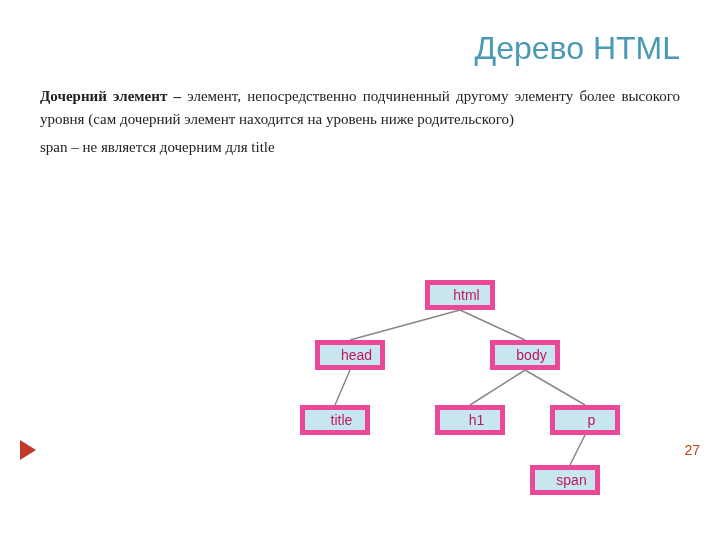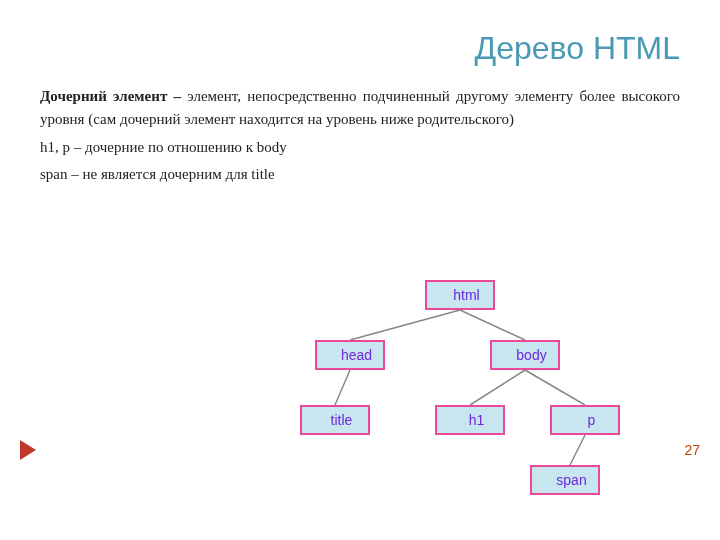--- a/index.html
+++ b/index.html
@@ -53,28 +53,28 @@
     }
     .tree-svg {
       position: absolute;
       top: 0; left: 0;
       width: 100%;
       height: 100%;
     }
     .tree-node {
       position: absolute;
       background: #c8e6f0;
-      border: 2px solid #ec4899;
+      border: 5px solid #ec4899;
       width: 70px;
       height: 30px;
       display: flex;
       align-items: center;
       justify-content: center;
       font-size: 14px;
-      color: #6d28d9;
+      color: #be185d;
       padding-left: 13px;
     }
     
     .page-num {
       position: absolute;
       bottom: 14px;
       right: 20px;
       font-size: 14px;
       color: #c2410c;
     }
@@ -95,21 +95,20 @@
 
 <div class="slide">
 
   <div class="title">Дерево HTML</div>
 
   <div class="content">
     <p>
       <span class="bold">Дочерний элемент –</span>
       <span> элемент, непосредственно подчиненный другому элементу более высокого уровня (сам дочерний элемент находится на уровень ниже родительского)</span>
     </p>
-    <p class="example-text">h1, p – дочерние по отношению к body</p>
     <p class="example-text">span – не является дочерним для title</p>
   </div>
 
   <div class="tree-area">
     <svg class="tree-svg" id="tree-svg">
         <line x1="200" y1="40" x2="90" y2="70" stroke="#888" stroke-width="1.5"></line>
         <line x1="200" y1="40" x2="265" y2="70" stroke="#888" stroke-width="1.5"></line>
         <line x1="90" y1="100" x2="75" y2="135" stroke="#888" stroke-width="1.5"></line>
         <line x1="265" y1="100" x2="210" y2="135" stroke="#888" stroke-width="1.5"></line>
         <line x1="265" y1="100" x2="325" y2="135" stroke="#888" stroke-width="1.5"></line>

